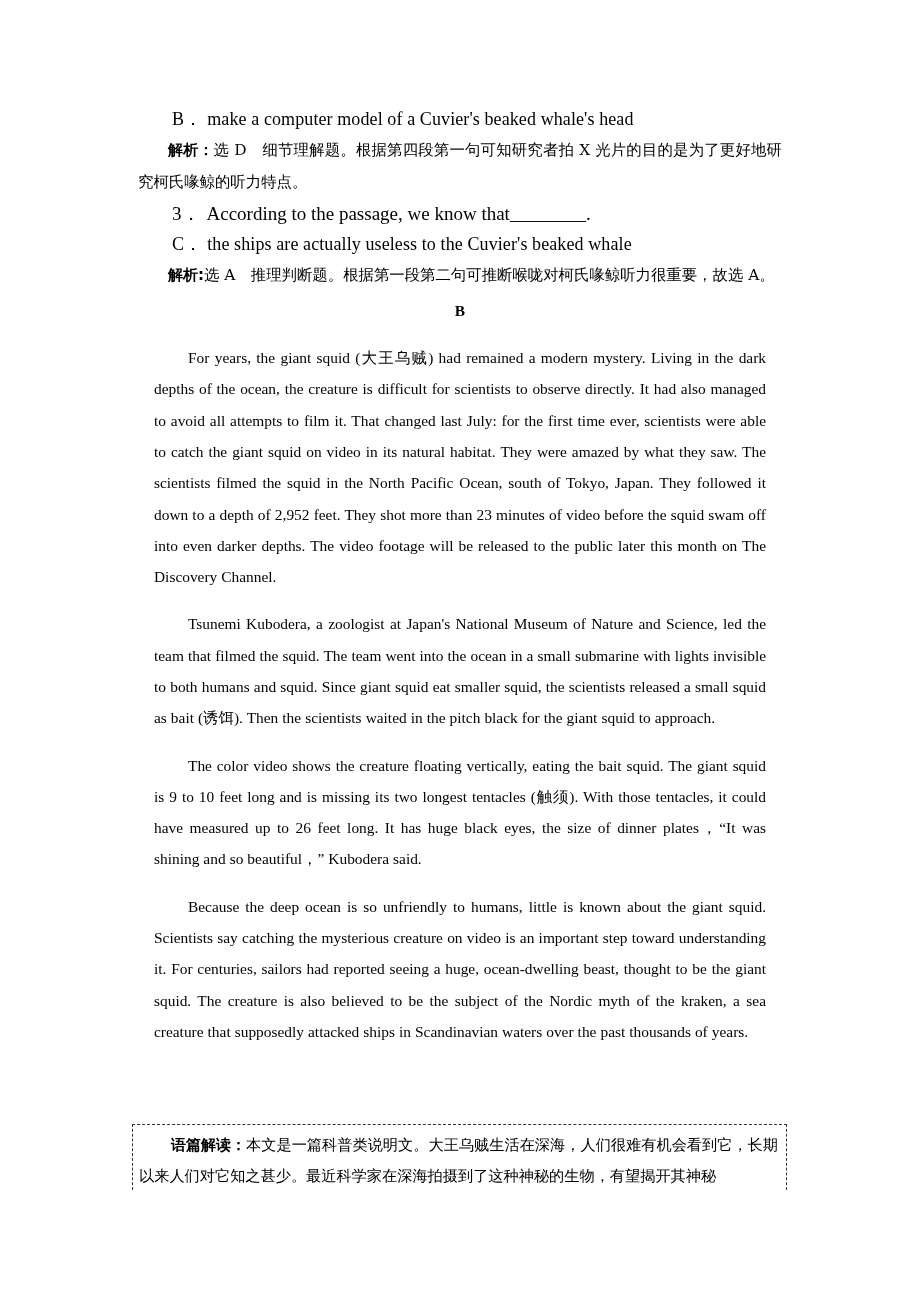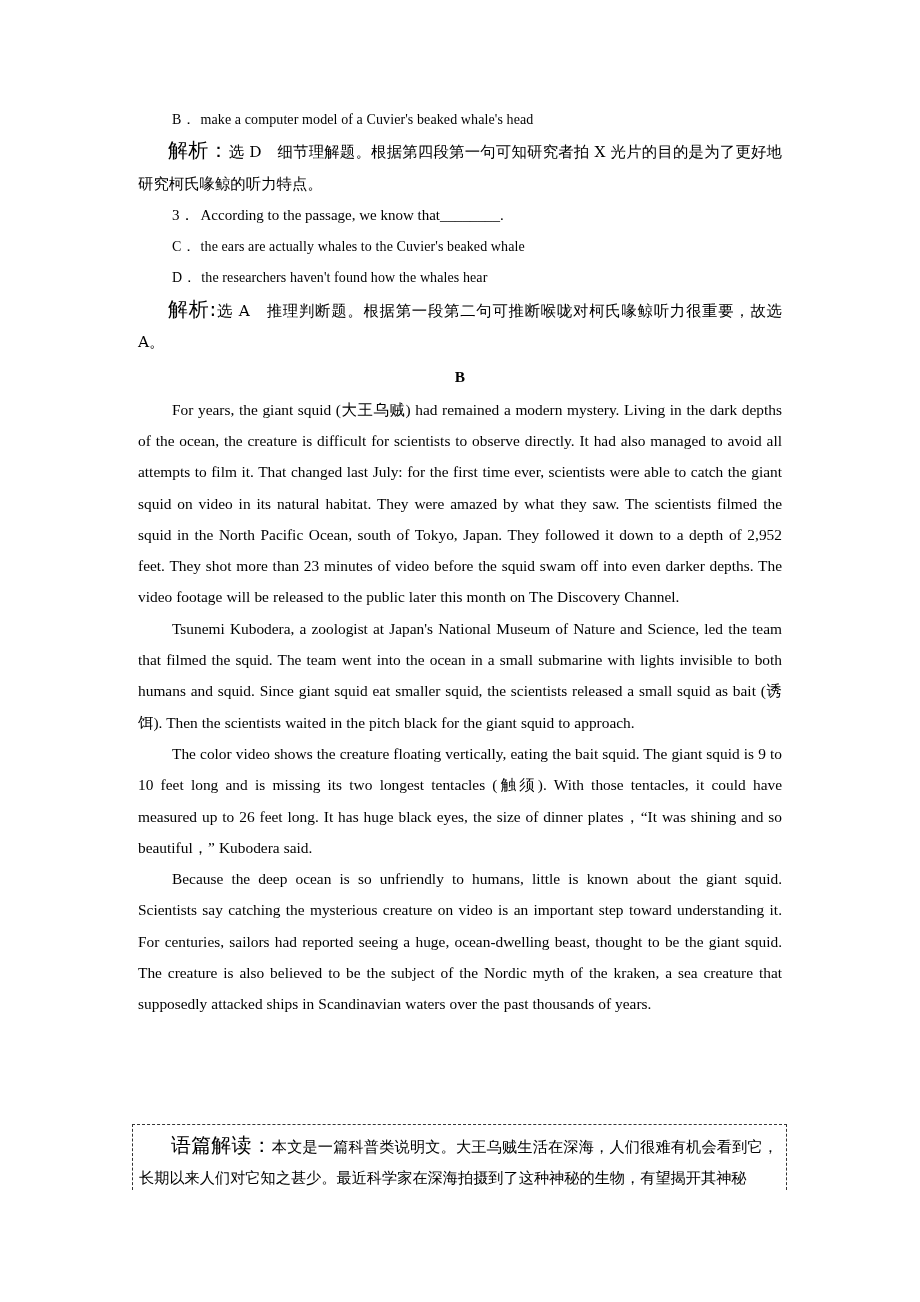--- a/index.html
+++ b/index.html
@@ -18,57 +18,57 @@
 
   .page {
     position: absolute;
     left: 138px;
     top: 104px;
     width: 644px;
   }
 
   
   .option {
-    font-size: 14px;
+    font-size: 18px;
     line-height: 31.2px;
     padding-left: 34px;
     white-space: nowrap;
     letter-spacing: 0.1px;
   }
   .option .letter {
     display: inline-block;
   }
   .option .optext {
     display: inline-block;
     margin-left: 5px;
   }
 
   
   .question {
-    font-size: 15px;
+    font-size: 19px;
     line-height: 31.2px;
     padding-left: 34px;
     white-space: nowrap;
   }
   .question .qnum { display: inline-block; }
   .question .qtext { display: inline-block; margin-left: 6px; }
 
   
   .cn-block {
     font-family: "DejaVu Serif", "Liberation Serif", serif;
     font-size: 15.4px;
     line-height: 31.4px;
     text-align: justify;
     text-justify: inter-ideograph;
     text-indent: 30px;
   }
   .cn-block .cn-label {
-    font-weight: normal;
+    font-weight: bold;
     font-family: "DejaVu Sans", "Liberation Sans", sans-serif;
-    font-size: 20px;
+    font-size: 15px;
   }
   .cn-block .cn-body {
     font-family: "DejaVu Serif", "Liberation Serif", serif;
   }
 
   
   .section-letter {
     text-align: center;
     font-weight: bold;
     font-size: 15.4px;
@@ -76,21 +76,21 @@
     margin-top: 3px;
     margin-bottom: 1px;
   }
 
   
   .para {
     font-size: 15.4px;
     line-height: 31.3px;
     text-align: justify;
     text-indent: 34px;
-    margin: 0;
+    margin: 16px;
     word-spacing: 0.2px;
   }
 
   
   .note-box {
     position: absolute;
     left: 132px;
     top: 1124px;
     width: 655px;
     height: 66px;
@@ -114,24 +114,21 @@
     <span class="letter">B．</span><span class="optext">make a computer model of a Cuvier's beaked whale's head</span>
   </div>
 
   <div class="cn-block"><span class="cn-label">解析：</span><span class="cn-body">选 D　细节理解题。根据第四段第一句可知研究者拍 X 光片的目的是为了更好地研究柯氏喙鲸的听力特点。</span></div>
 
   <div class="question">
     <span class="qnum">3．</span><span class="qtext">According to the passage, we know that________.</span>
   </div>
 
   <div class="option">
-    <span class="letter">C．</span><span class="optext">the ears are actually whales to the Cuvier's beaked whale</span>
-  </div>
-  <div class="option">
-    <span class="letter">D．</span><span class="optext">the researchers haven't found how the whales hear</span>
+    <span class="letter">C．</span><span class="optext">the ships are actually useless to the Cuvier's beaked whale</span>
   </div>
 
   <div class="cn-block"><span class="cn-label">解析:</span><span class="cn-body">选 A　推理判断题。根据第一段第二句可推断喉咙对柯氏喙鲸听力很重要，故选 A。</span></div>
 
   <div class="section-letter">B</div>
 
   <p class="para">For years, the giant squid (大王乌贼) had remained a modern mystery. Living in the dark depths of the ocean, the creature is difficult for scientists to observe directly. It had also managed to avoid all attempts to film it. That changed last July: for the first time ever, scientists were able to catch the giant squid on video in its natural habitat. They were amazed by what they saw. The scientists filmed the squid in the North Pacific Ocean, south of Tokyo, Japan. They followed it down to a depth of 2,952 feet. They shot more than 23 minutes of video before the squid swam off into even darker depths. The video footage will be released to the public later this month on The Discovery Channel.</p>
   <p class="para">Tsunemi Kubodera, a zoologist at Japan's National Museum of Nature and Science, led the team that filmed the squid. The team went into the ocean in a small submarine with lights invisible to both humans and squid. Since giant squid eat smaller squid, the scientists released a small squid as bait (诱饵). Then the scientists waited in the pitch black for the giant squid to approach.</p>
   <p class="para">The color video shows the creature floating vertically, eating the bait squid. The giant squid is 9 to 10 feet long and is missing its two longest tentacles (触须). With those tentacles, it could have measured up to 26 feet long. It has huge black eyes, the size of dinner plates，“It was shining and so beautiful，” Kubodera said.</p>
   <p class="para">Because the deep ocean is so unfriendly to humans, little is known about the giant squid. Scientists say catching the mysterious creature on video is an important step toward understanding it. For centuries, sailors had reported seeing a huge, ocean-dwelling beast, thought to be the giant squid. The creature is also believed to be the subject of the Nordic myth of the kraken, a sea creature that supposedly attacked ships in Scandinavian waters over the past thousands of years.</p>

